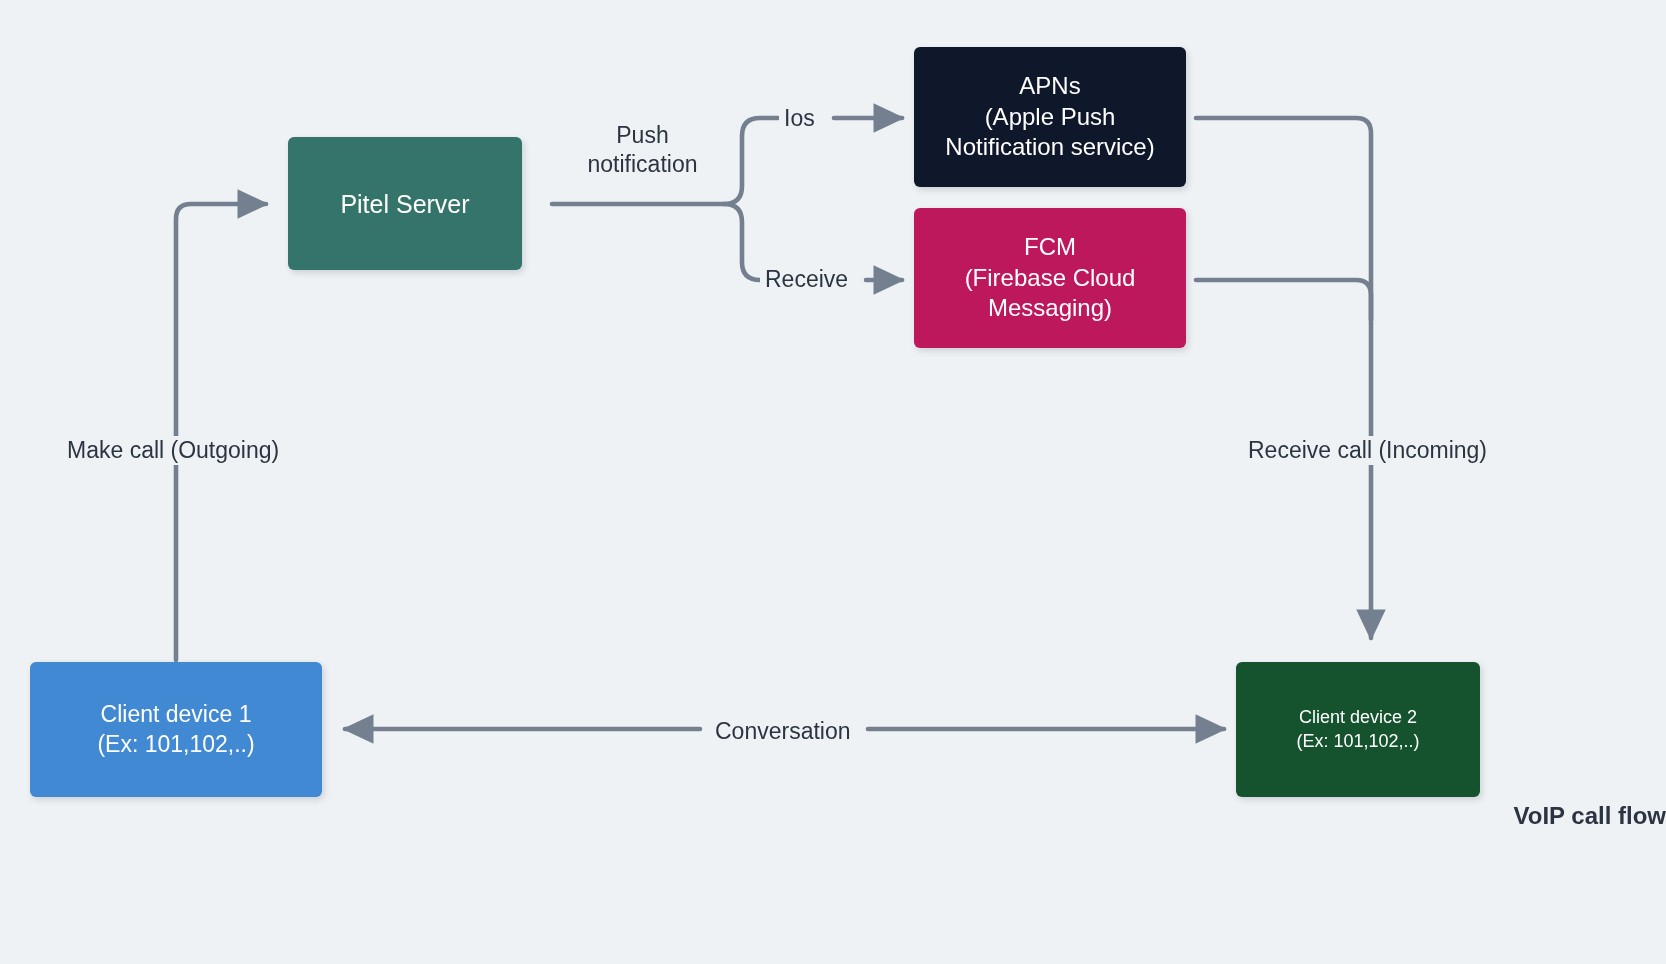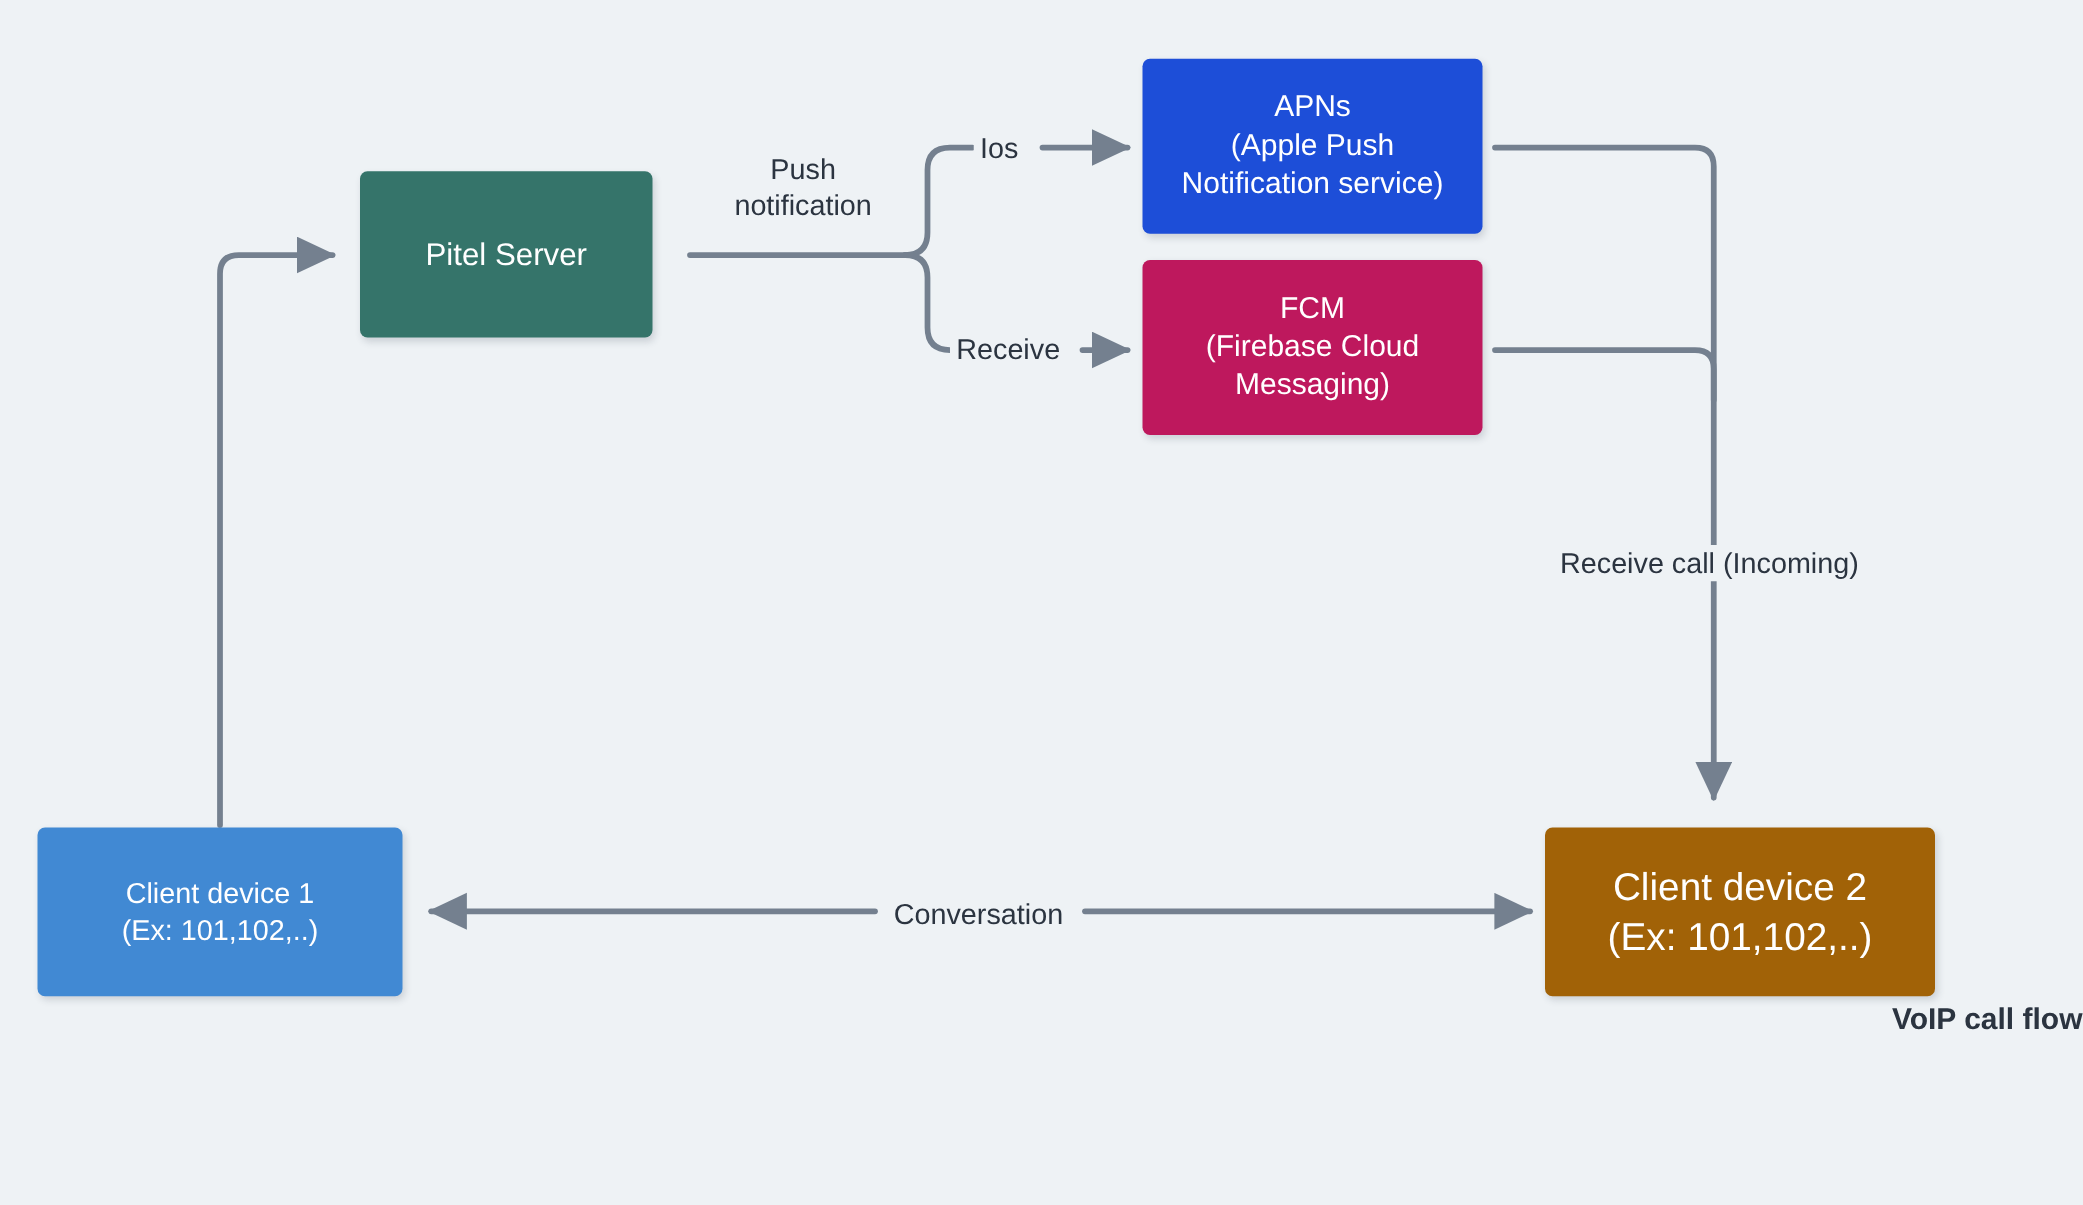--- a/index.html
+++ b/index.html
@@ -46,21 +46,21 @@
     width: 234px;
     height: 133px;
     background: #35746a;
     font-size: 25px;
   }
   .node-apns {
     left: 914px;
     top: 47px;
     width: 272px;
     height: 140px;
-    background: #1d4ed8;
+    background: #0f172a;
     font-size: 24px;
   }
   .node-fcm {
     left: 914px;
     top: 208px;
     width: 272px;
     height: 140px;
     background: #be185d;
     font-size: 24px;
   }
@@ -68,24 +68,24 @@
     left: 30px;
     top: 662px;
     width: 292px;
     height: 135px;
     background: #4189d3;
     font-size: 23px;
   }
   .node-client2 {
     left: 1236px;
     top: 662px;
-    width: 312px;
+    width: 244px;
     height: 135px;
-    background: #a16207;
-    font-size: 31px;
+    background: #14532d;
+    font-size: 18px;
   }
   .edge-label {
     position: absolute;
     color: #2b3440;
     background: #eef2f5;
     line-height: 1.28;
     text-align: center;
     white-space: pre-line;
     padding: 0 5px;
   }
@@ -183,20 +183,21 @@
   <div class="node node-client2">Client device 2
 (Ex: 101,102,..)</div>
 
   <div class="edge-label lbl-push">Push
 notification</div>
 
   <div class="edge-label lbl-ios">Ios</div>
 
   <div class="edge-label lbl-android">Receive</div>
 
+  <div class="edge-label lbl-outgoing">Make call (Outgoing)</div>
 
   <div class="edge-label lbl-incoming">Receive call (Incoming)</div>
 
   <div class="edge-label lbl-conversation">Conversation</div>
 
   <div class="diagram-title">VoIP call flow</div>
 
 </div>
 
 </body></html>

